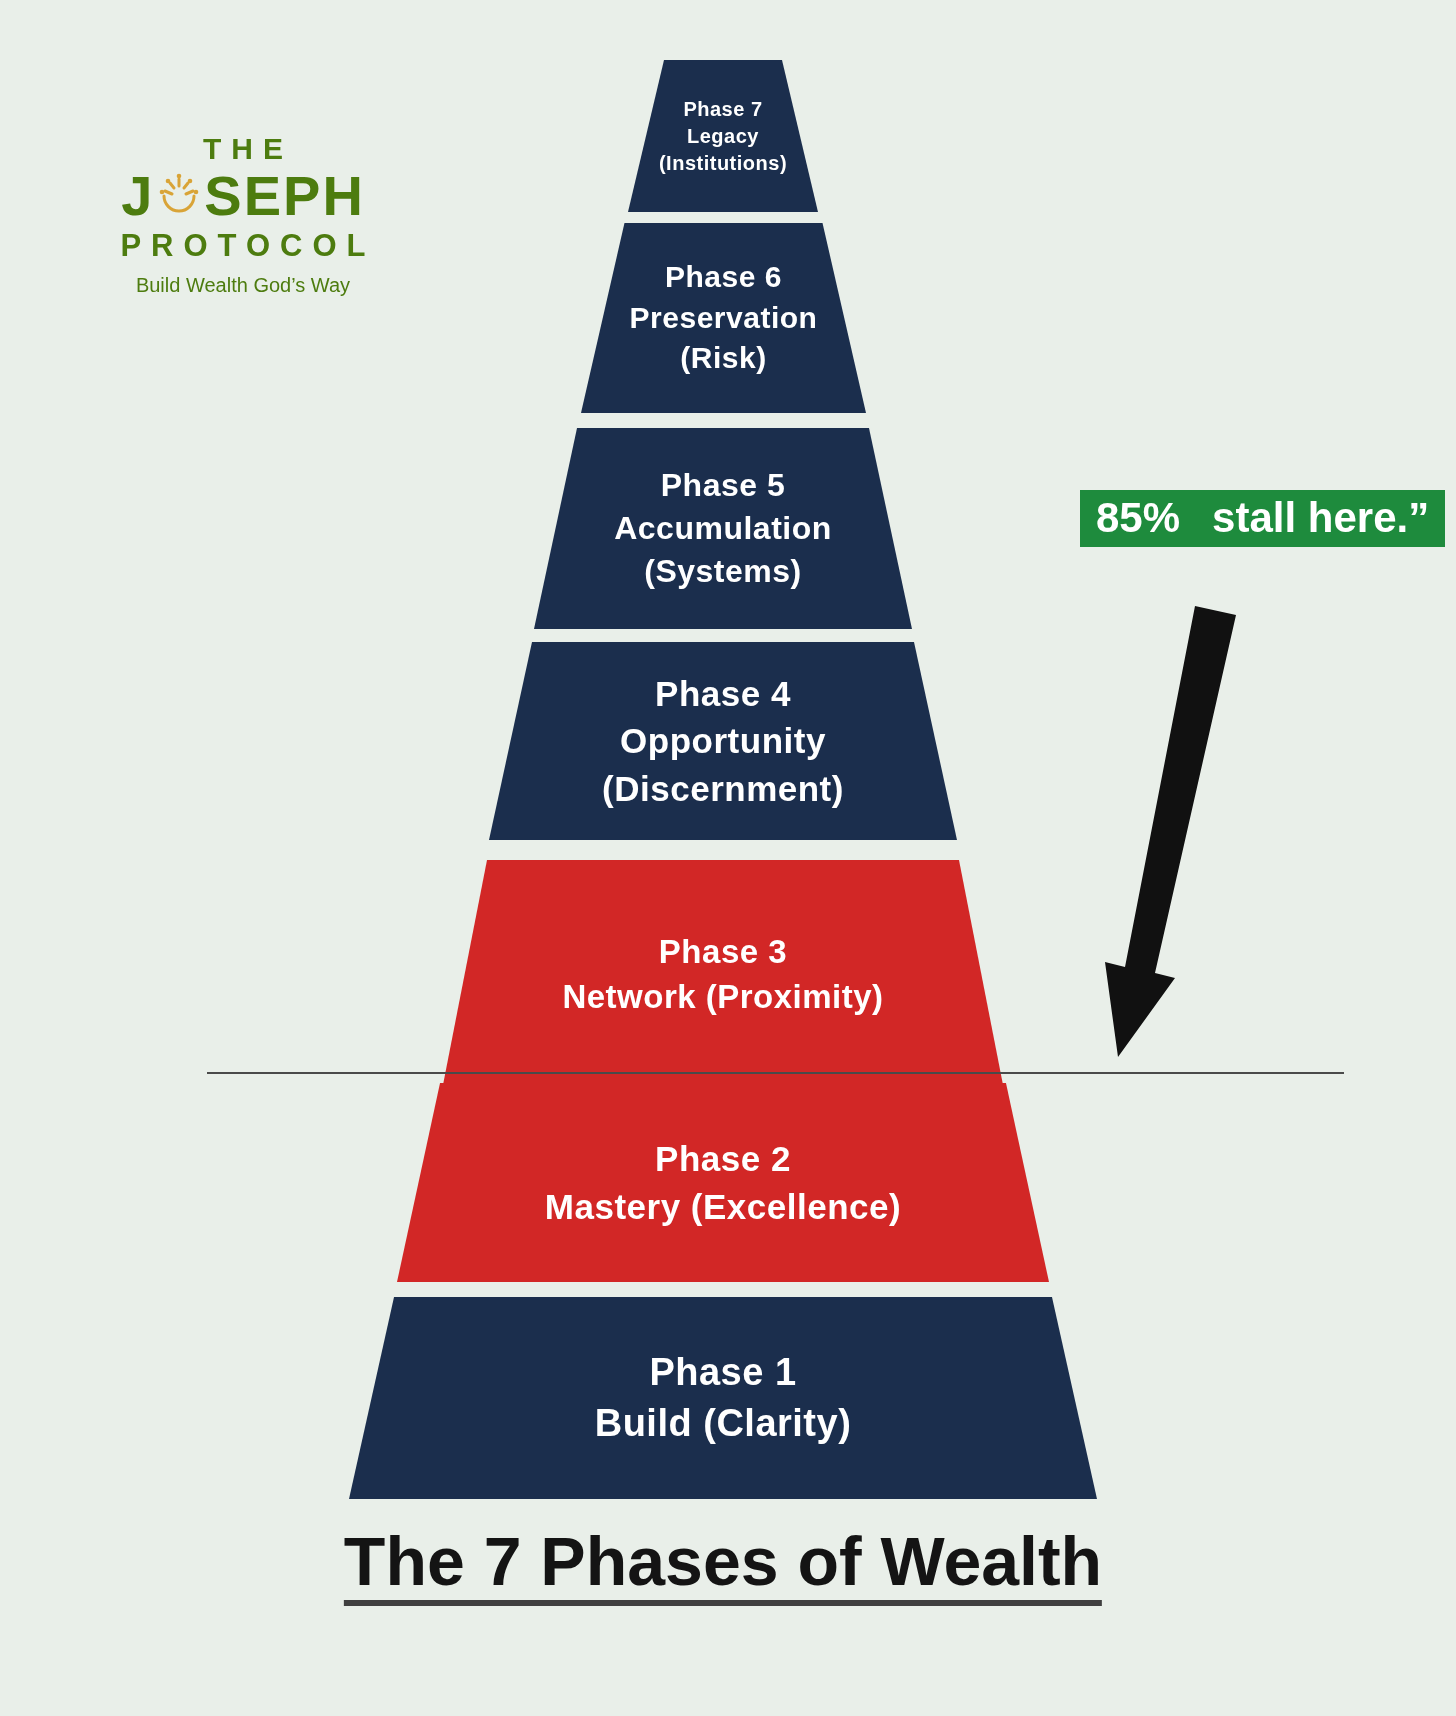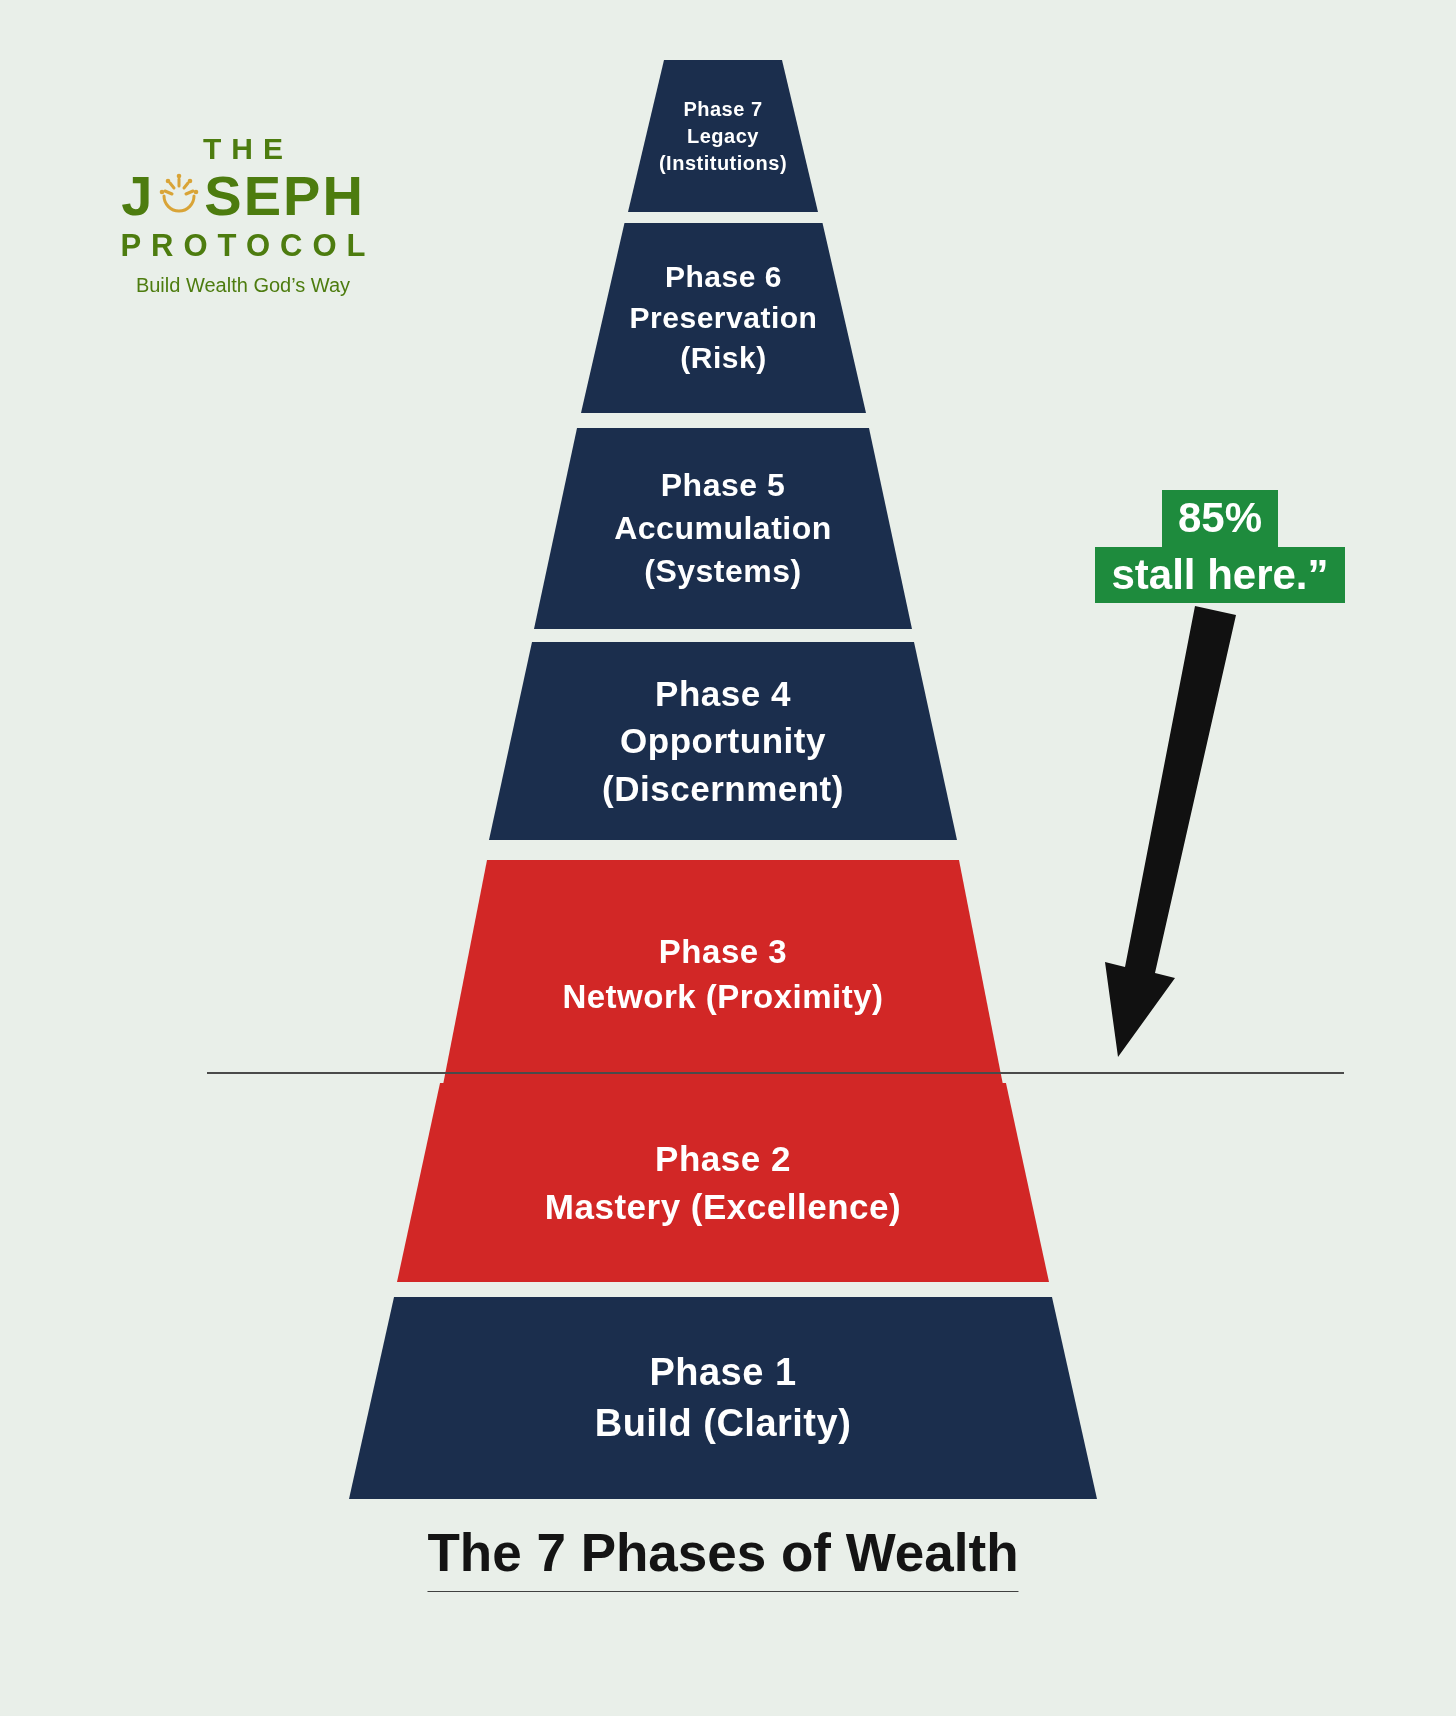--- a/index.html
+++ b/index.html
@@ -90,21 +90,21 @@
     width:1137px; height:2px;
     background:#4a4a4a;
   }
 
   
   .callout{
     position:absolute;
     left:1080px; top:490px;
     width:280px;
     display:flex;
-    flex-direction:column;
+    flex-direction:row;
     align-items:center;
   }
   .callout-line{
     display:inline-block;
     background:#1e8b3d;
     color:#ffffff;
     font-size:42px;
     font-weight:800;
     line-height:1.25;
     padding:2px 16px;
@@ -116,25 +116,25 @@
     position:absolute;
     left:1000px; top:605px;
     width:300px; height:480px;
   }
 
   
   .title{
     position:absolute;
     left:723px; top:1522px;
     transform:translateX(-50%);
-    font-size:53px;
+    font-size:68px;
     font-weight:800;
     color:#141414;
-    border-bottom:1px solid #404040;
-    padding-bottom:8px;
+    border-bottom:6px solid #404040;
+    padding-bottom:0;
     white-space:nowrap;
   }
 </style>
 </head>
 <body>
 
 <div class="canvas">
 
   <div class="logo">
     <div class="logo-the">THE</div>

